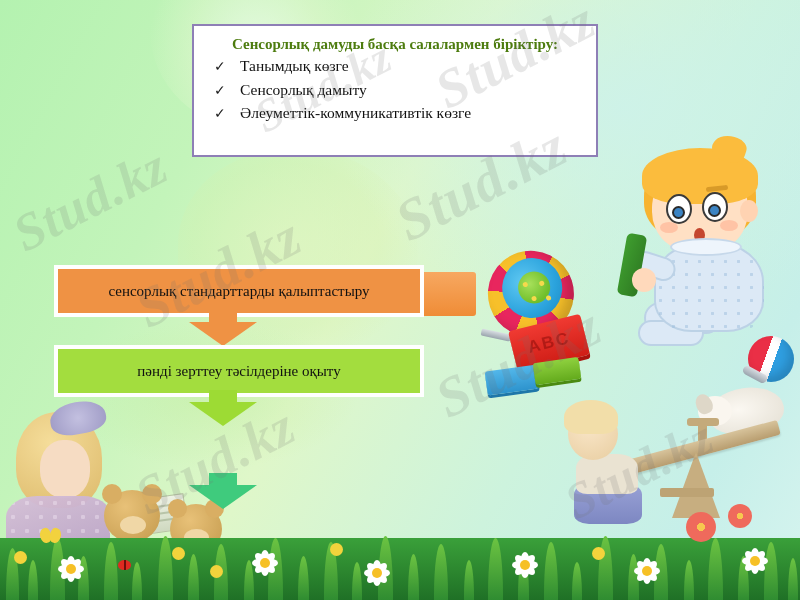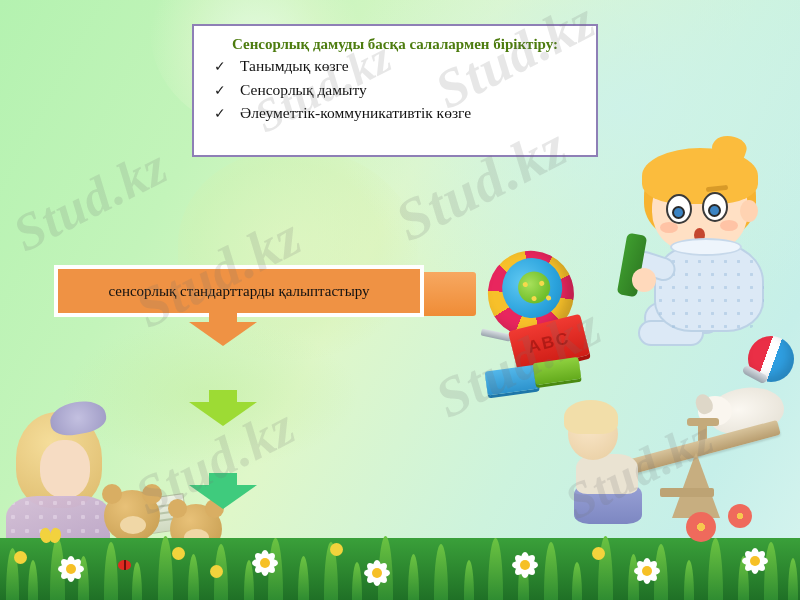--- a/index.html
+++ b/index.html
@@ -540,20 +540,21 @@
     </ul>
   </div>
 
 
   <div class="flow-box" id="flow-1">сенсорлық стандарттарды қалыптастыру</div>
   <div class="arrow" id="arrow-1">
     <div class="shaft"></div>
       <div class="head"></div>
   </div>
 
+  <div class="flow-box" id="flow-2">пәнді зерттеу тәсілдеріне оқыту</div>
   <div class="arrow" id="arrow-2">
     <div class="shaft"></div>
       <div class="head"></div>
   </div>
 
   <div class="arrow" id="arrow-3">
     <div class="shaft"></div>
       <div class="head"></div>
   </div>
 

